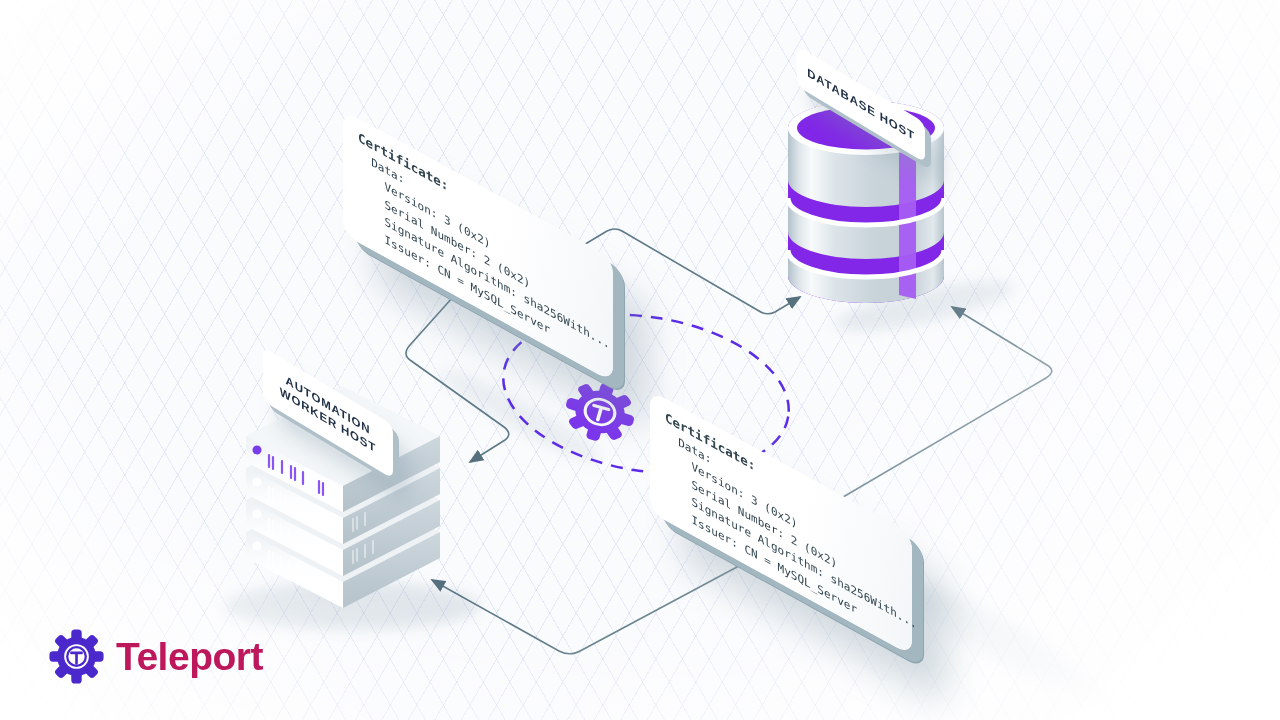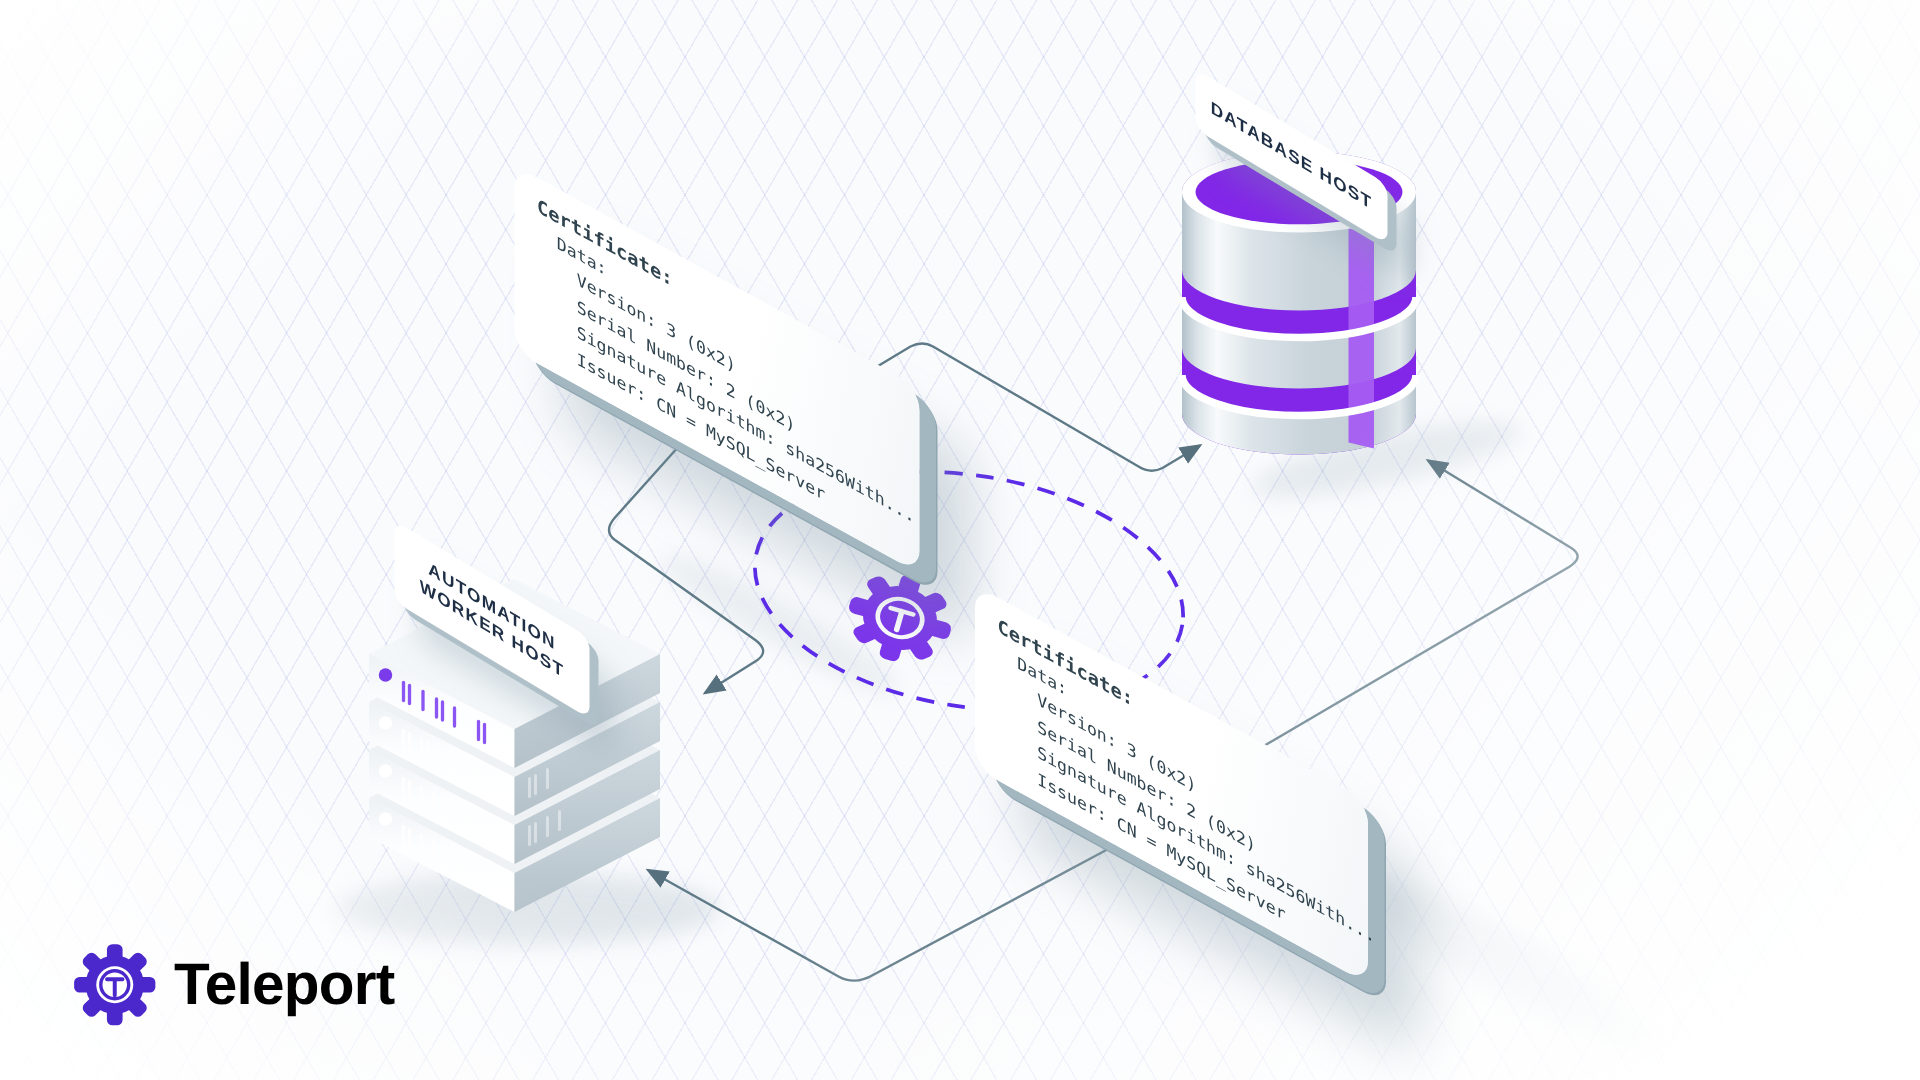--- a/index.html
+++ b/index.html
@@ -47,21 +47,21 @@
     transform:skewY(31deg);transform-origin:0 0;
     box-shadow: 6px 4px 0 #b0c0c9, 16px 16px 18px rgba(121,146,161,0.28);
     display:flex;flex-direction:column;align-items:center;justify-content:center;
     color:#1e2f46;font-weight:bold;font-size:11.5px;letter-spacing:0.8px;
     text-align:center;line-height:15px;
   }
 
   
   .logo{position:absolute;left:48px;top:628px;display:flex;align-items:center;gap:11px;}
   .logo .wordmark{
-    color:#000000;font-weight:bold;font-size:39px;letter-spacing:-0.5px;
+    color:#be185d;font-weight:bold;font-size:39px;letter-spacing:-0.5px;
     font-family:"Liberation Sans", sans-serif;
   }
 </style>
 </head>
 <body>
 
 <div class="stage">
   <div class="grid"></div>
 
   <svg class="art" width="1280" height="720" viewBox="0 0 1280 720">

